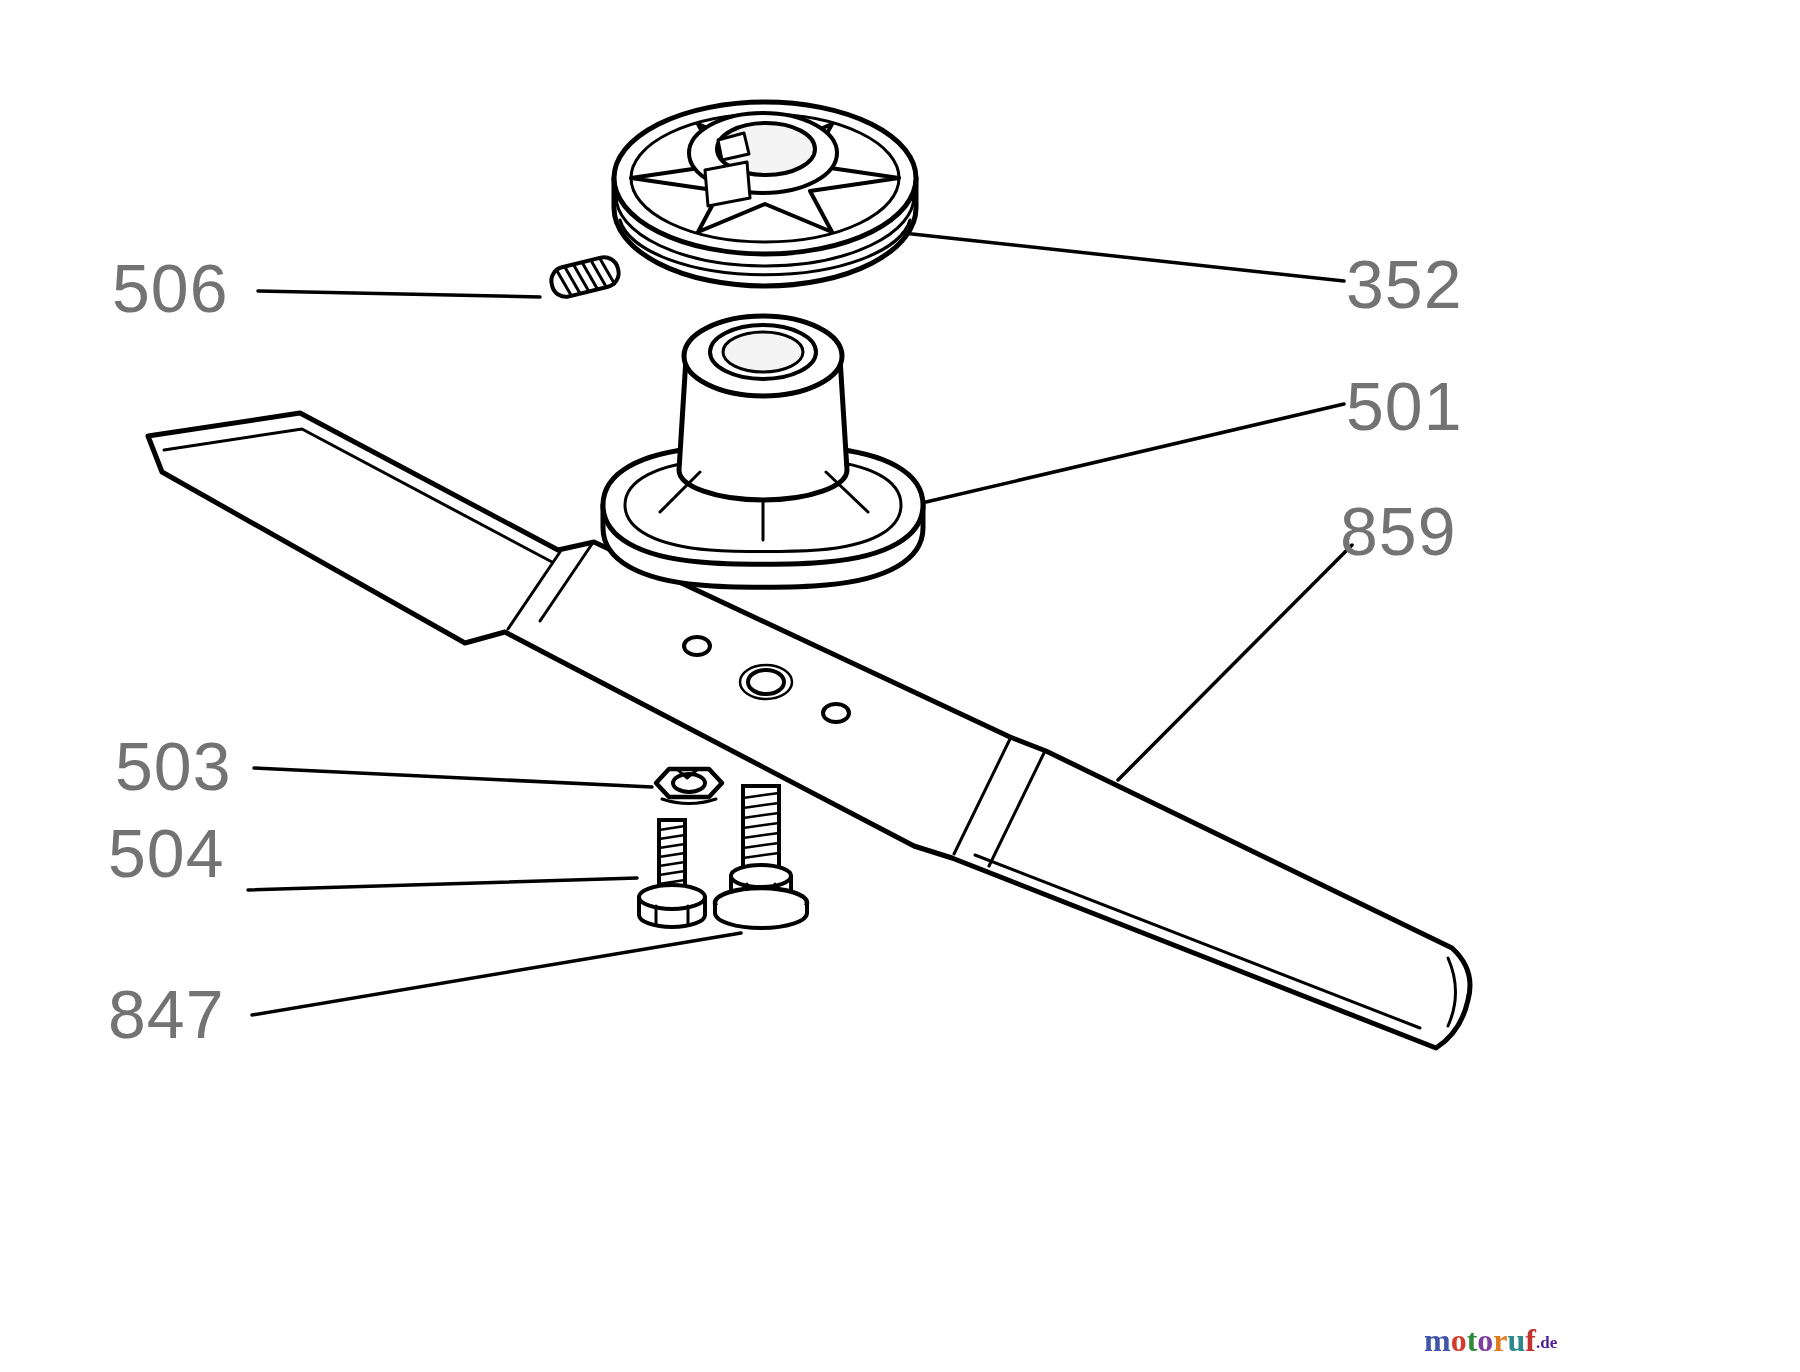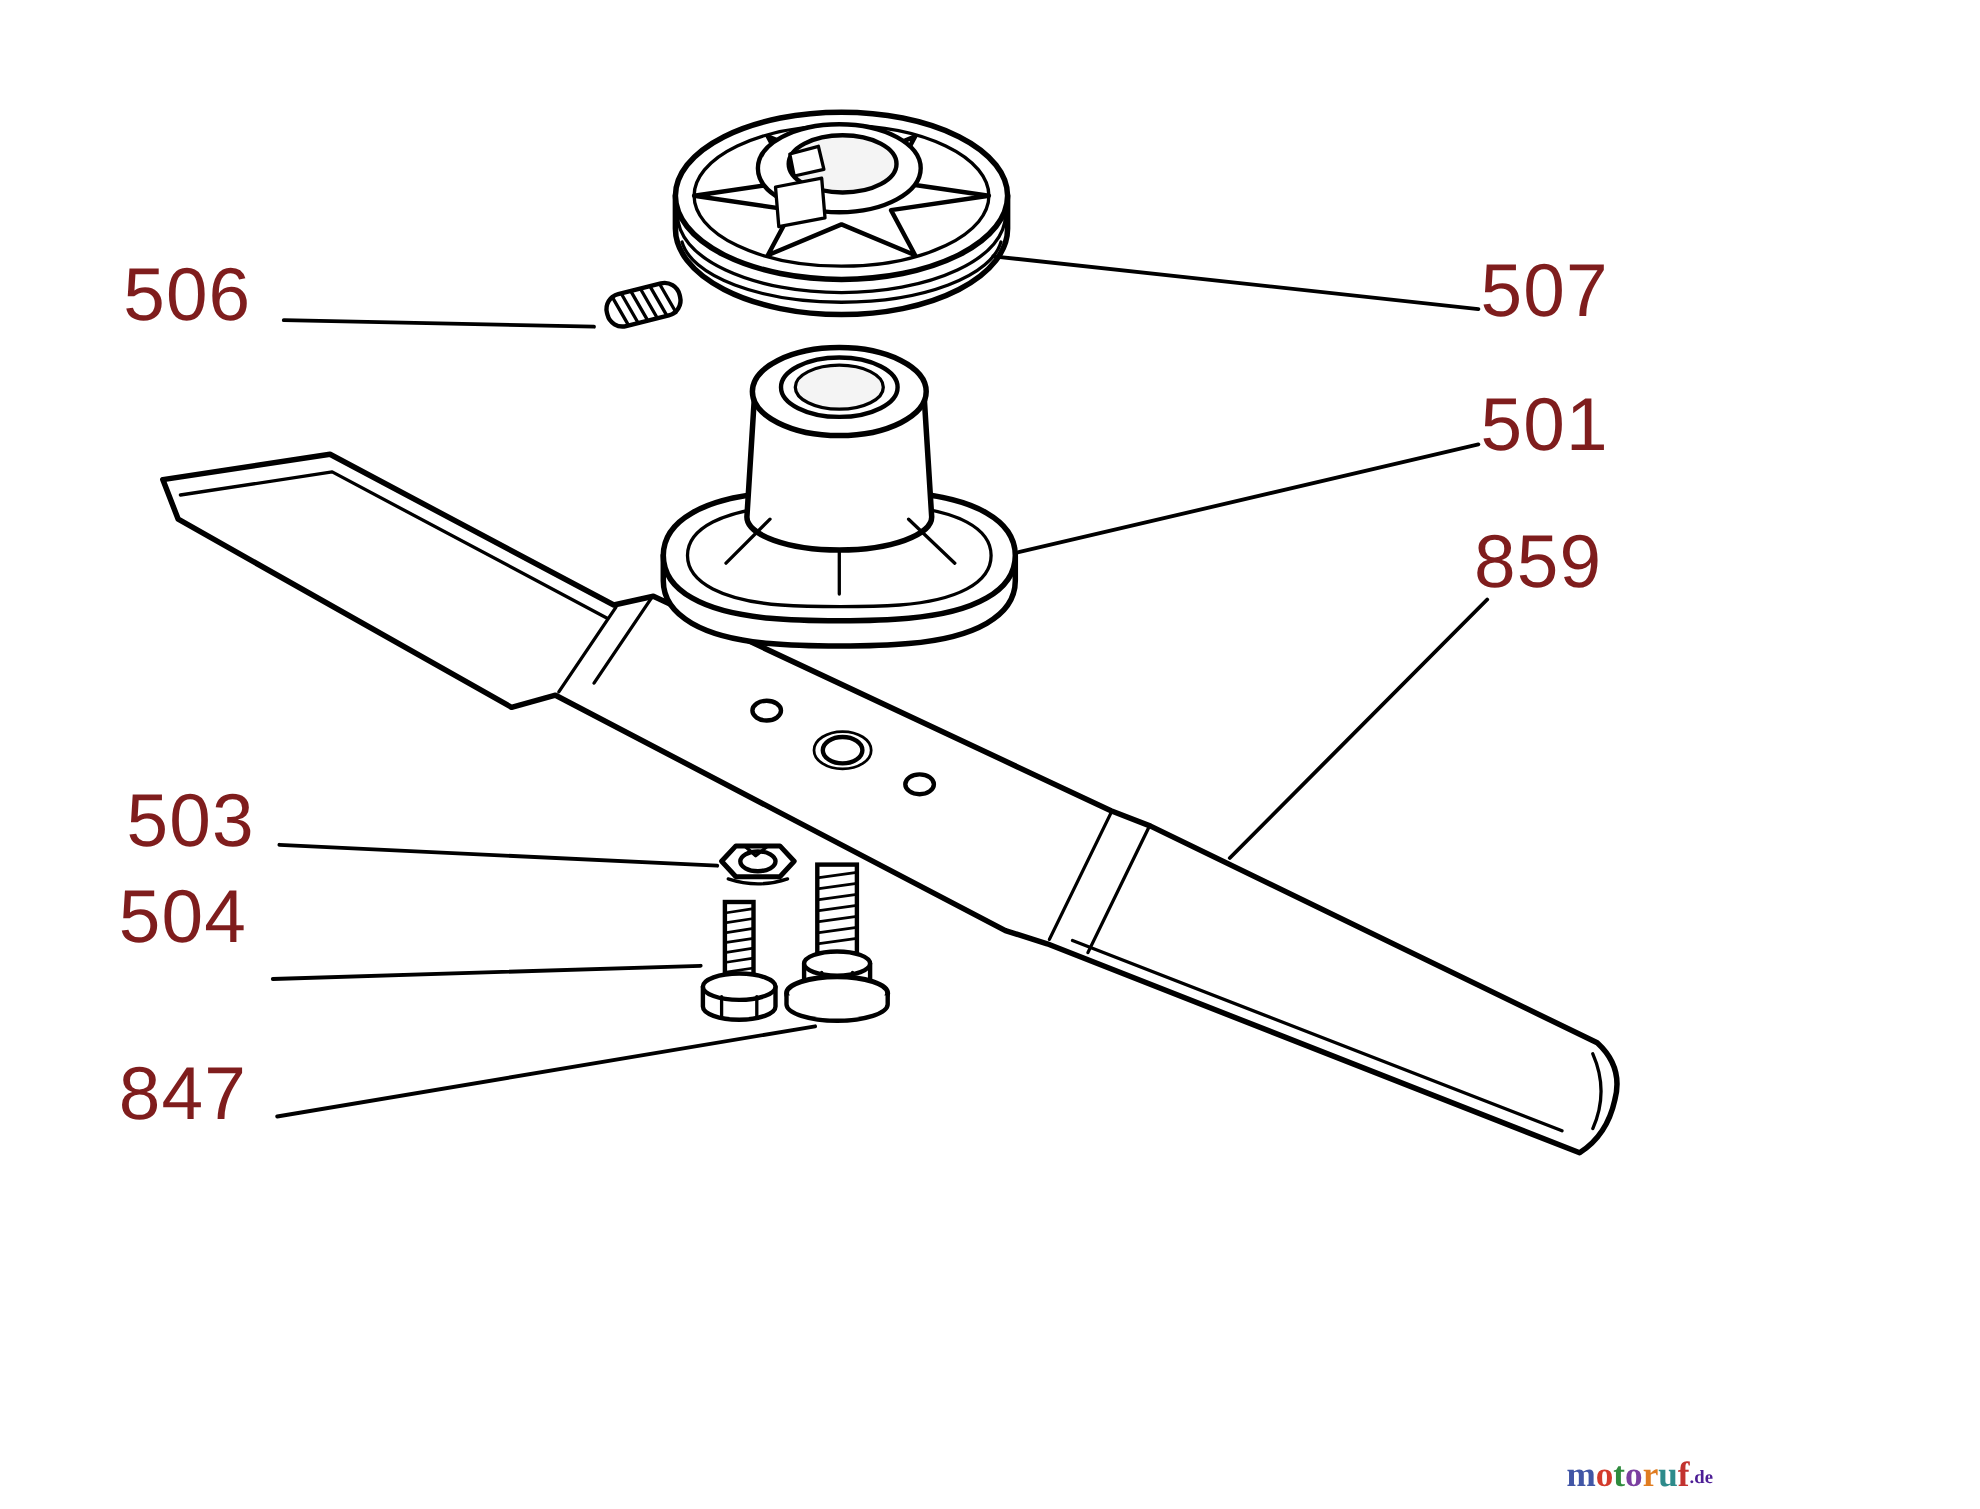--- a/index.html
+++ b/index.html
@@ -3,24 +3,25 @@
 <meta charset="utf-8">
 <style>
   html,body { margin:0; padding:0; background:#ffffff; }
   body { width:1800px; height:1372px; font-family:"Liberation Sans", sans-serif; }
   .stage { position:relative; width:1800px; height:1372px; overflow:hidden; background:#fff; }
   .stage svg { position:absolute; left:0; top:0; }
   .part-label {
     position:absolute;
     font-size:68px;
     line-height:1;
-    color:#7f1d1d;
+    color:#737373;
     letter-spacing:1px;
     user-select:none;
     white-space:nowrap;
+    margin-top:20px;
   }
   .logo {
     position:absolute;
     left:1424px;
     top:1324px;
     font-family:"Liberation Serif", serif;
     font-weight:700;
     font-size:32px;
     line-height:1;
     white-space:nowrap;
@@ -113,21 +114,21 @@
       <line x1="1344" y1="281" x2="903" y2="233"></line>
       <line x1="1344" y1="404" x2="926" y2="502"></line>
       <line x1="1352" y1="545" x2="1118" y2="780"></line>
       <line x1="254" y1="768" x2="652" y2="787"></line>
       <line x1="248" y1="890" x2="637" y2="878"></line>
       <line x1="252" y1="1015" x2="741" y2="933"></line>
     </g>
   </svg>
 
   <div class="part-label" style="left:112px; top:234px;">506</div>
-  <div class="part-label" style="left:1346px; top:230px;">507</div>
+  <div class="part-label" style="left:1346px; top:230px;">352</div>
   <div class="part-label" style="left:1346px; top:352px;">501</div>
   <div class="part-label" style="left:1340px; top:477px;">859</div>
   <div class="part-label" style="left:115px; top:712px;">503</div>
   <div class="part-label" style="left:108px; top:799px;">504</div>
   <div class="part-label" style="left:108px; top:960px;">847</div>
 
   <div class="logo">
     <span style="color:#4156a6">m</span><span style="color:#d33b2c">o</span><span style="color:#2e8b3d">t</span><span style="color:#7b3fa0">o</span><span style="color:#e07c20">r</span><span style="color:#2e8b8b">u</span><span style="color:#c2332f">f</span><span class="tld" style="color:#4c1d95;font-size:17px;position:relative;top:-3px">.de</span>
   </div>
 

